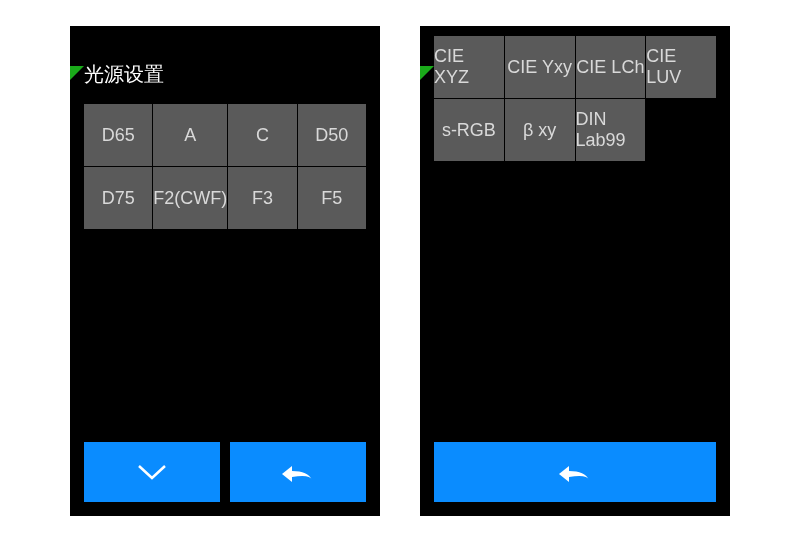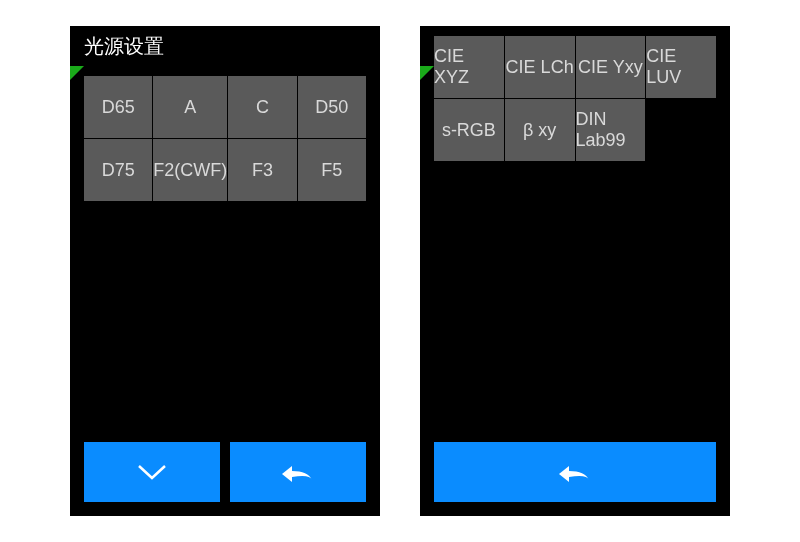--- a/index.html
+++ b/index.html
@@ -23,20 +23,21 @@
     position: relative;
   }
   .header {
     height: 40px;
     display: flex;
     align-items: center;
     padding: 0 14px;
     color: #ffffff;
     font-size: 20px;
     font-weight: 400;
+    margin-top: 28px;
   }
   .corner-indicator {
     position: absolute;
     top: 40px;
     left: 0;
     width: 0;
     height: 0;
     border-style: solid;
     border-width: 14px 14px 0 0;
     border-color: #1aaa1a transparent transparent transparent;
@@ -113,22 +114,22 @@
           </svg>
       </span>
     </div>
   </div>
 </div>
 
 <div class="screen">
   <div class="corner-indicator"></div>
   <div class="grid">
     <div class="cell">CIE XYZ</div>
+    <div class="cell">CIE Yxy</div>
     <div class="cell">CIE LCh</div>
-    <div class="cell">CIE Yxy</div>
     <div class="cell">CIE LUV</div>
     <div class="cell">s-RGB</div>
     <div class="cell">β xy</div>
     <div class="cell">DIN Lab99</div>
   </div>
   <div class="footer">
     <div class="footer-btn full">
       <span>
         <svg width="40" height="24" viewBox="0 0 40 24">
             <path d="M4 14 L14 6 L14 11 Q30 11 34 20 Q32 14 14 17 L14 22 Z" fill="#ffffff"></path>

